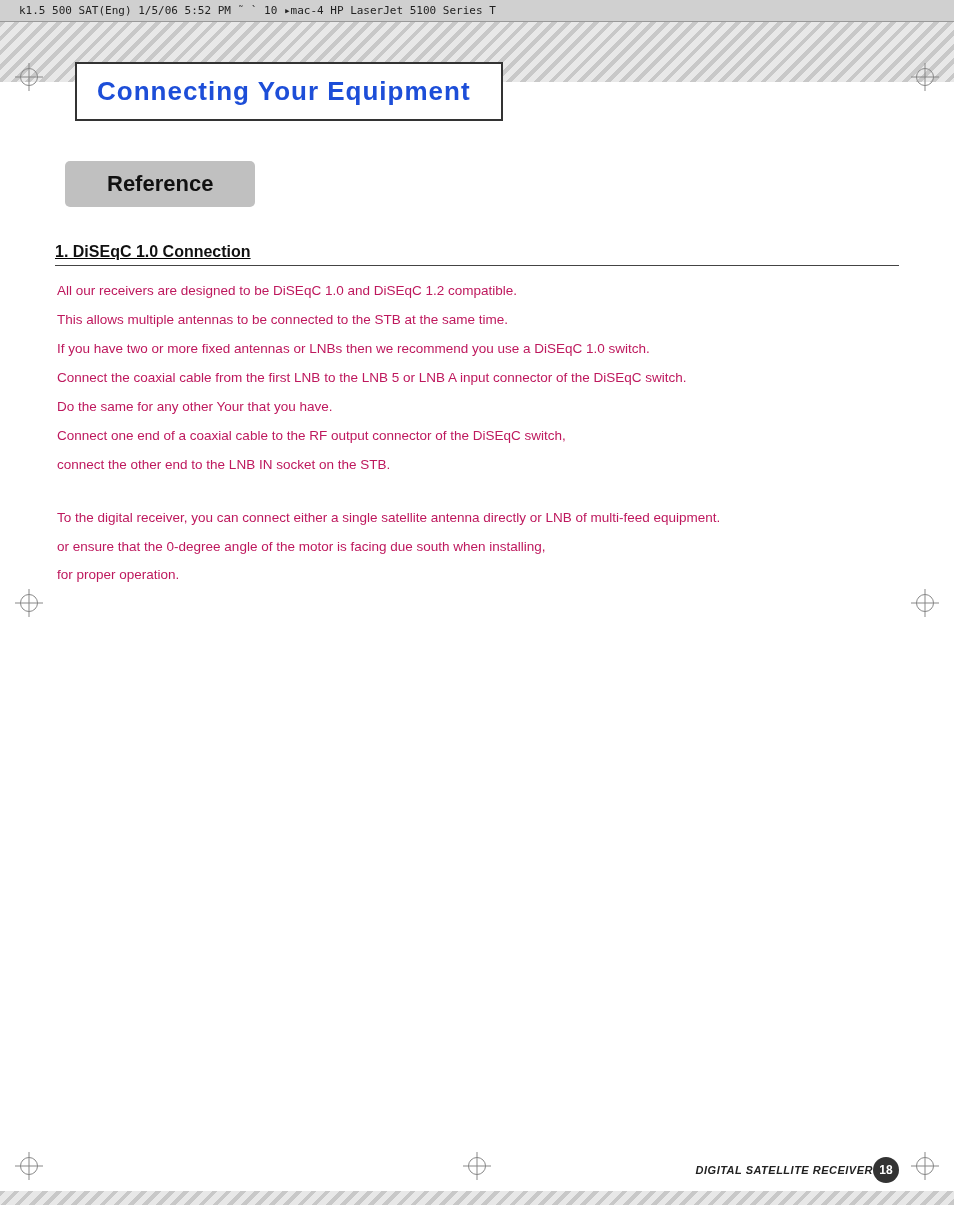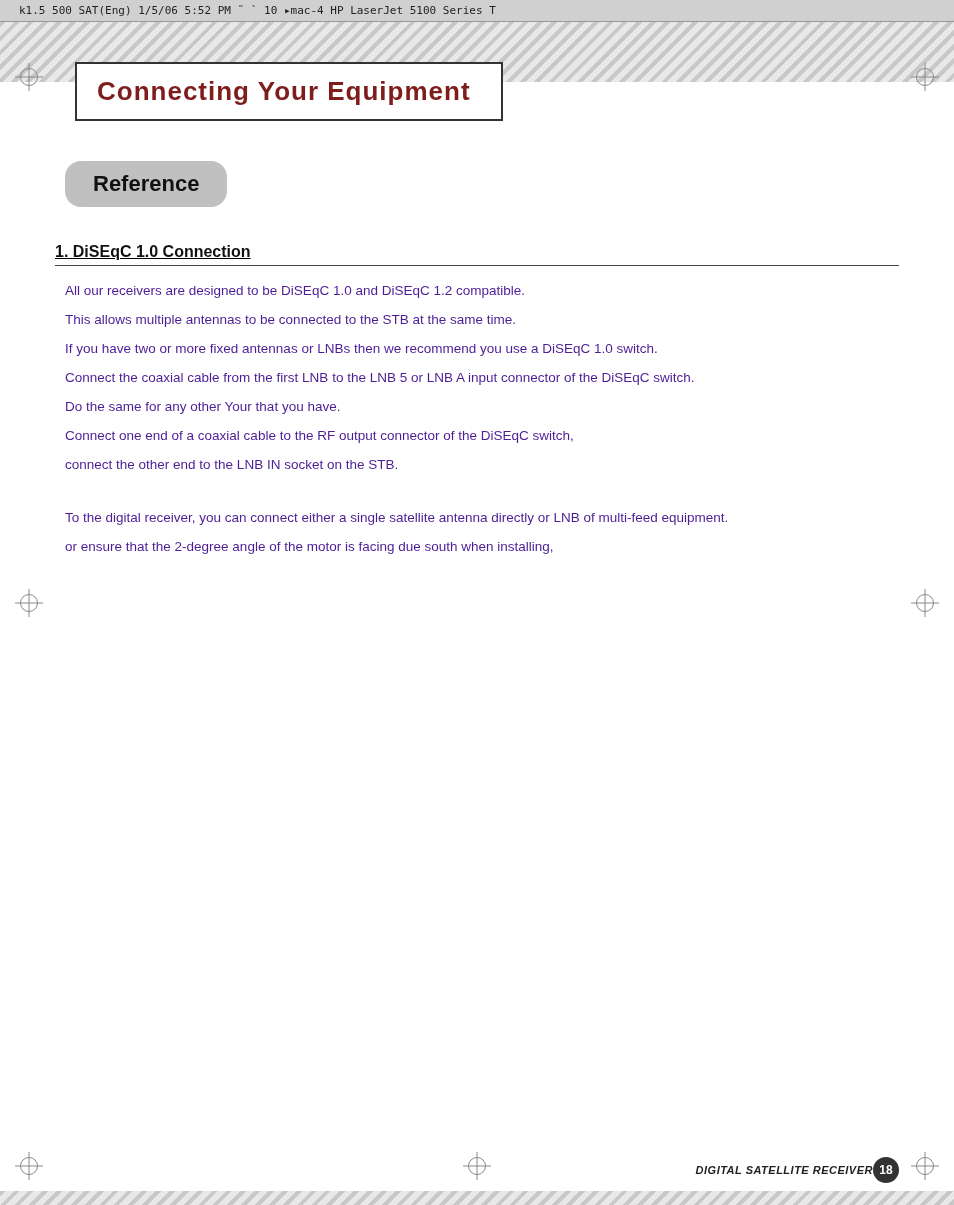--- a/index.html
+++ b/index.html
@@ -70,31 +70,31 @@
       background: #ffffff;
       border: 2px solid #333333;
       display: inline-block;
       padding: 12px 30px 12px 20px;
       margin-left: 20px;
     }
 
     .title-box h1 {
       font-size: 26px;
       font-weight: 900;
-      color: #7f1d1d;
+      color: #1d4ed8;
       letter-spacing: 1px;
       font-family: Arial Black, Arial, sans-serif;
     }
 
     
     .reference-badge {
       background: #c0c0c0;
-      border-radius: 16px;
+      border-radius: 5px;
       display: inline-block;
-      padding: 10px 28px;
+      padding: 10px 42px;
       margin-left: 10px;
       margin-bottom: 30px;
     }
 
     .reference-badge span {
       font-size: 22px;
       font-weight: bold;
       color: #111;
     }
 
@@ -109,23 +109,23 @@
 
     .section-heading h2 {
       font-size: 16px;
       font-weight: bold;
       color: #111;
     }
 
     
     .body-text {
       font-size: 13.5px;
-      color: #4c1d95;
+      color: #be185d;
       line-height: 1.7;
-      margin-left: 10px;
+      margin-left: 2px;
       margin-bottom: 6px;
     }
 
     .section-block {
       margin-bottom: 30px;
     }
 
     
     .page-footer {
       position: absolute;
@@ -297,21 +297,22 @@
         <p class="body-text">Do the same for any other Your that you have.</p>
         <p class="body-text">Connect one end of a coaxial cable to the RF output connector of the DiSEqC switch,</p>
         <p class="body-text">connect the other end to the LNB IN socket on the STB.</p>
       </div>
     </div>
 
     
     <div class="section-block">
       <div>
         <p class="body-text">To the digital receiver, you can connect either a single satellite antenna directly or LNB of multi-feed equipment.</p>
-        <p class="body-text">or ensure that the 2-degree angle of the motor is facing due south when installing,</p>
+        <p class="body-text">or ensure that the 0-degree angle of the motor is facing due south when installing,</p>
+        <p class="body-text">for proper operation.</p>
       </div>
     </div>
 
   </div>
 
   <div class="page-footer">
     <span class="footer-text">DIGITAL SATELLITE RECEIVER</span>
     <div class="page-number-circle">18</div>
   </div>
 

